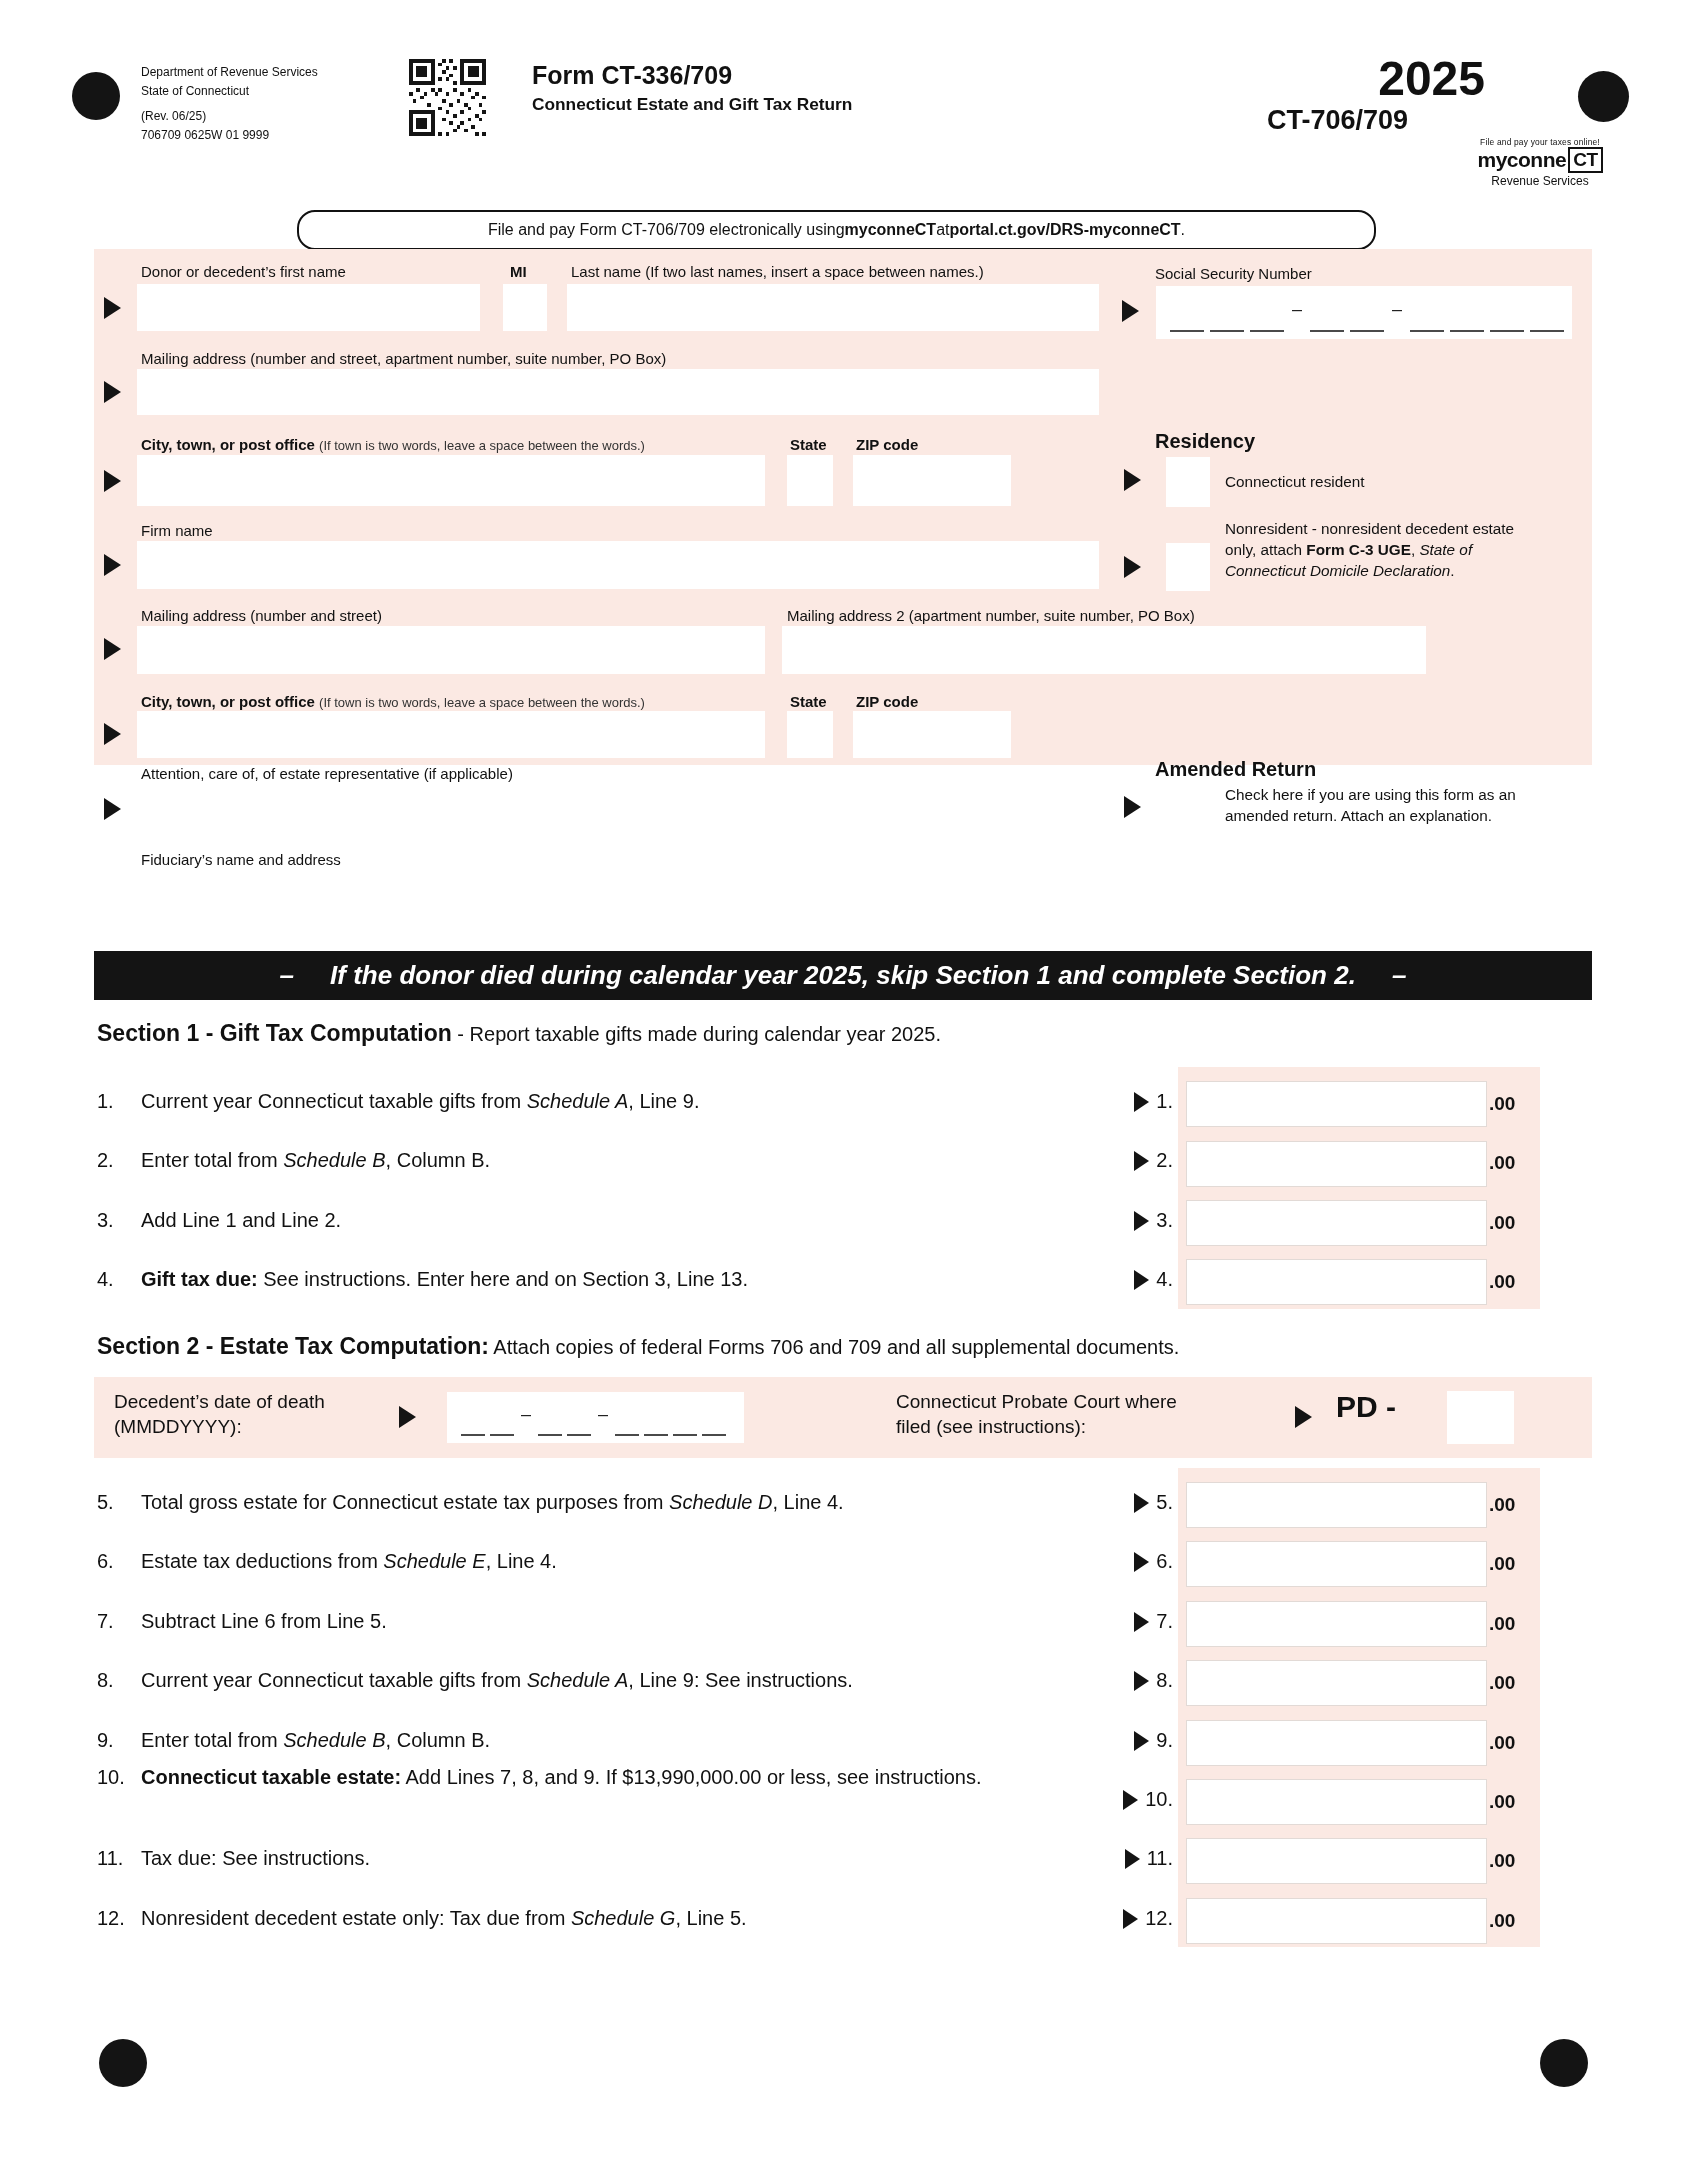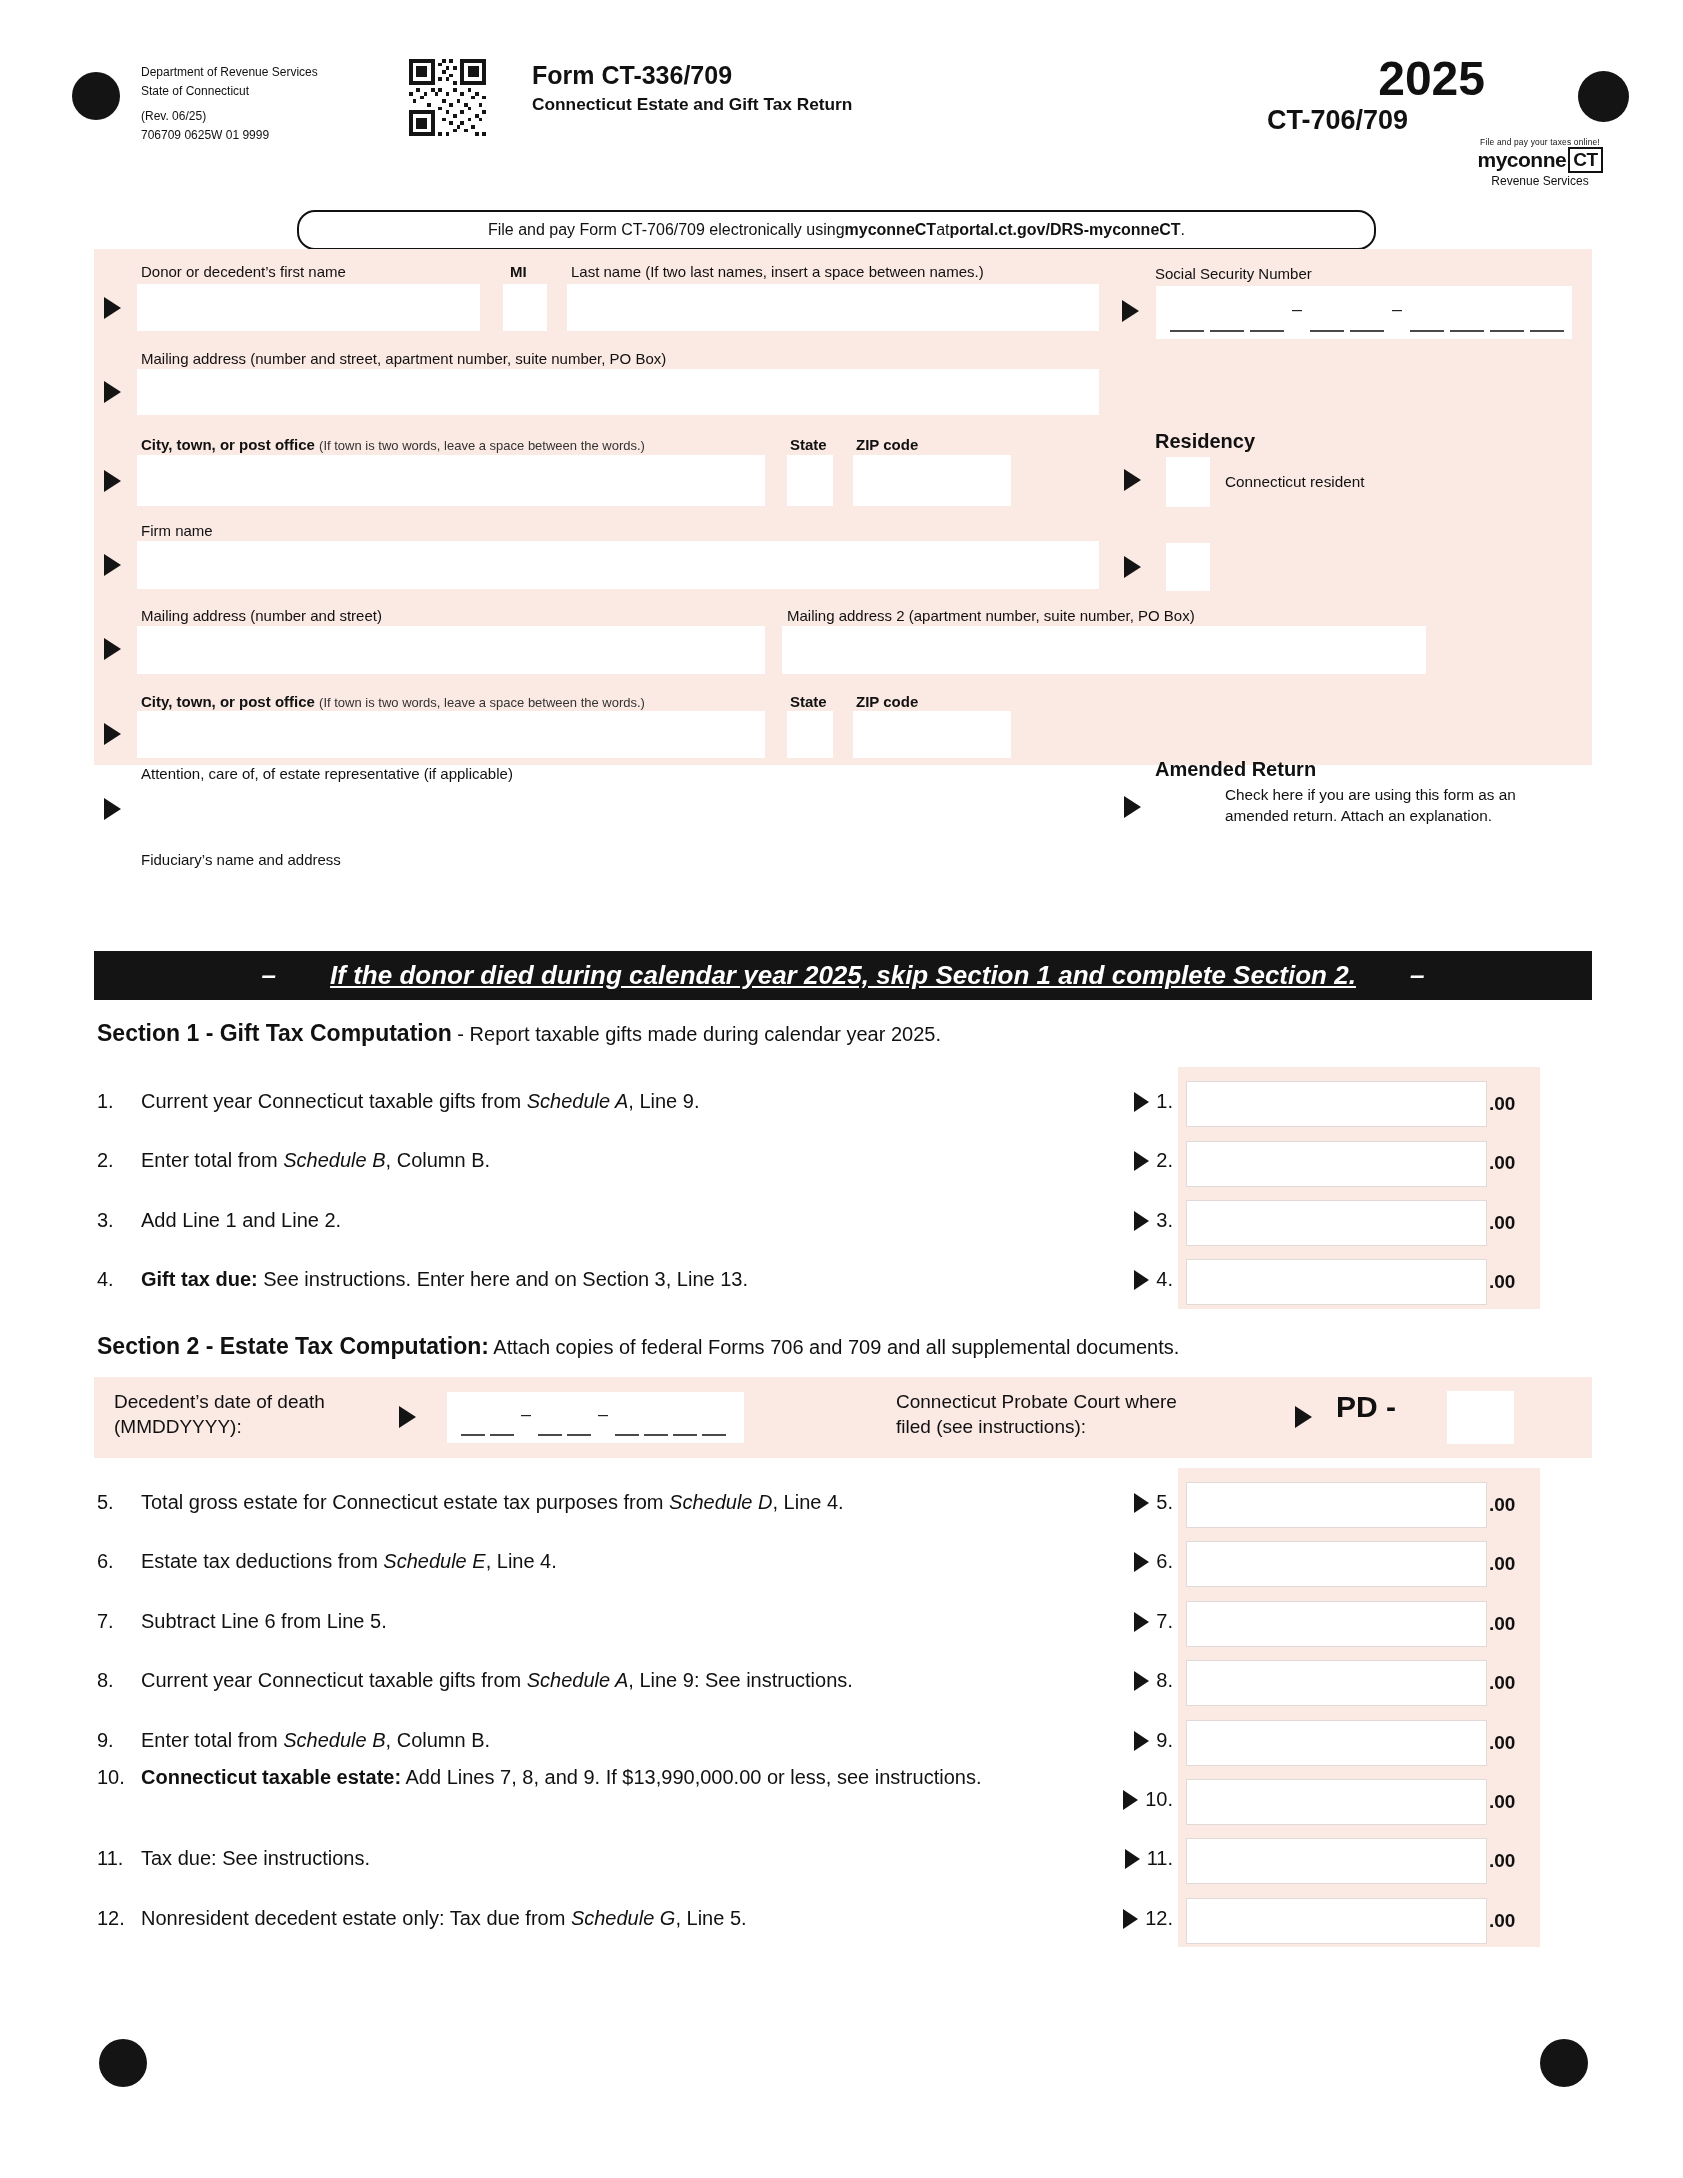--- a/index.html
+++ b/index.html
@@ -129,20 +129,21 @@
     <div class="lb lb-b" style="left:696px;top:187px;">State</div>
     <div class="wb" style="left:693px;top:206px;width:46px;height:51px;"></div>
     <div class="lb lb-b" style="left:762px;top:187px;">ZIP code</div>
     <div class="wb" style="left:759px;top:206px;width:158px;height:51px;"></div>
 
     <div class="h-sub" style="left:1061px;top:181px;">Residency</div>
     <div class="arr" style="left:1030px;top:220px;"></div>
     <div class="cb" style="left:1072px;top:208px;width:44px;height:50px;"></div>
     <div class="small-txt" style="left:1131px;top:222px;">Connecticut resident</div>
 
+    <div class="small-txt" style="left:1131px;top:269px;width:311px;"><span>Nonresident - nonresident decedent estate only, attach </span><span class="b">Form C-3 UGE</span><span>, </span><span class="it">State of Connecticut Domicile Declaration</span><span>.</span></div>
     <div class="arr" style="left:1030px;top:307px;"></div>
     <div class="cb" style="left:1072px;top:294px;width:44px;height:48px;"></div>
 
     <div class="arr" style="left:10px;top:305px;"></div>
     <div class="lb" style="left:47px;top:273px;">Firm name</div>
     <div class="wb" style="left:43px;top:292px;width:962px;height:48px;"></div>
 
     <div class="arr" style="left:10px;top:389px;"></div>
     <div class="lb" style="left:47px;top:358px;">Mailing address (number and street)</div>
     <div class="wb" style="left:43px;top:377px;width:628px;height:48px;"></div>
@@ -165,21 +166,21 @@
     <div class="arr" style="left:10px;top:549px;"></div>
     <div class="lb" style="left:47px;top:516px;">Attention, care of, of estate representative (if applicable)</div>
     <div class="wb" style="left:43px;top:535px;width:878px;height:51px;"></div>
 
     <div class="lb" style="left:47px;top:602px;">Fiduciary’s name and address</div>
     <div class="wb" style="left:43px;top:621px;width:878px;height:52px;"></div>
   </div>
 
   <div class="notice" style="left:94px;top:951px;width:1498px;height:49px;">
     <span>–</span>
-    <span style="margin:0 54px;text-decoration:underline;">If the donor died during calendar year 2025, skip Section 1 and complete Section 2.</span>
+    <span style="margin:0 36px;">If the donor died during calendar year 2025, skip Section 1 and complete Section 2.</span>
     <span>–</span>
   </div>
 
   <div class="sec-h" style="left:97px;top:1020px;"><span class="t1">Section 1 - Gift Tax Computation</span><span class="t2"> - Report taxable gifts made during calendar year 2025.</span></div>
 
   <div class="abs pink" style="left:1178px;top:1067px;width:362px;height:242px;"></div>
 
   <div class="linetext" style="left:97px;top:1088px;width:950px;">
       <span class="n">1.</span>
       <span class="lt-body"><span>Current year Connecticut taxable gifts from </span><span class="it">Schedule A</span><span>, Line 9.</span></span>

